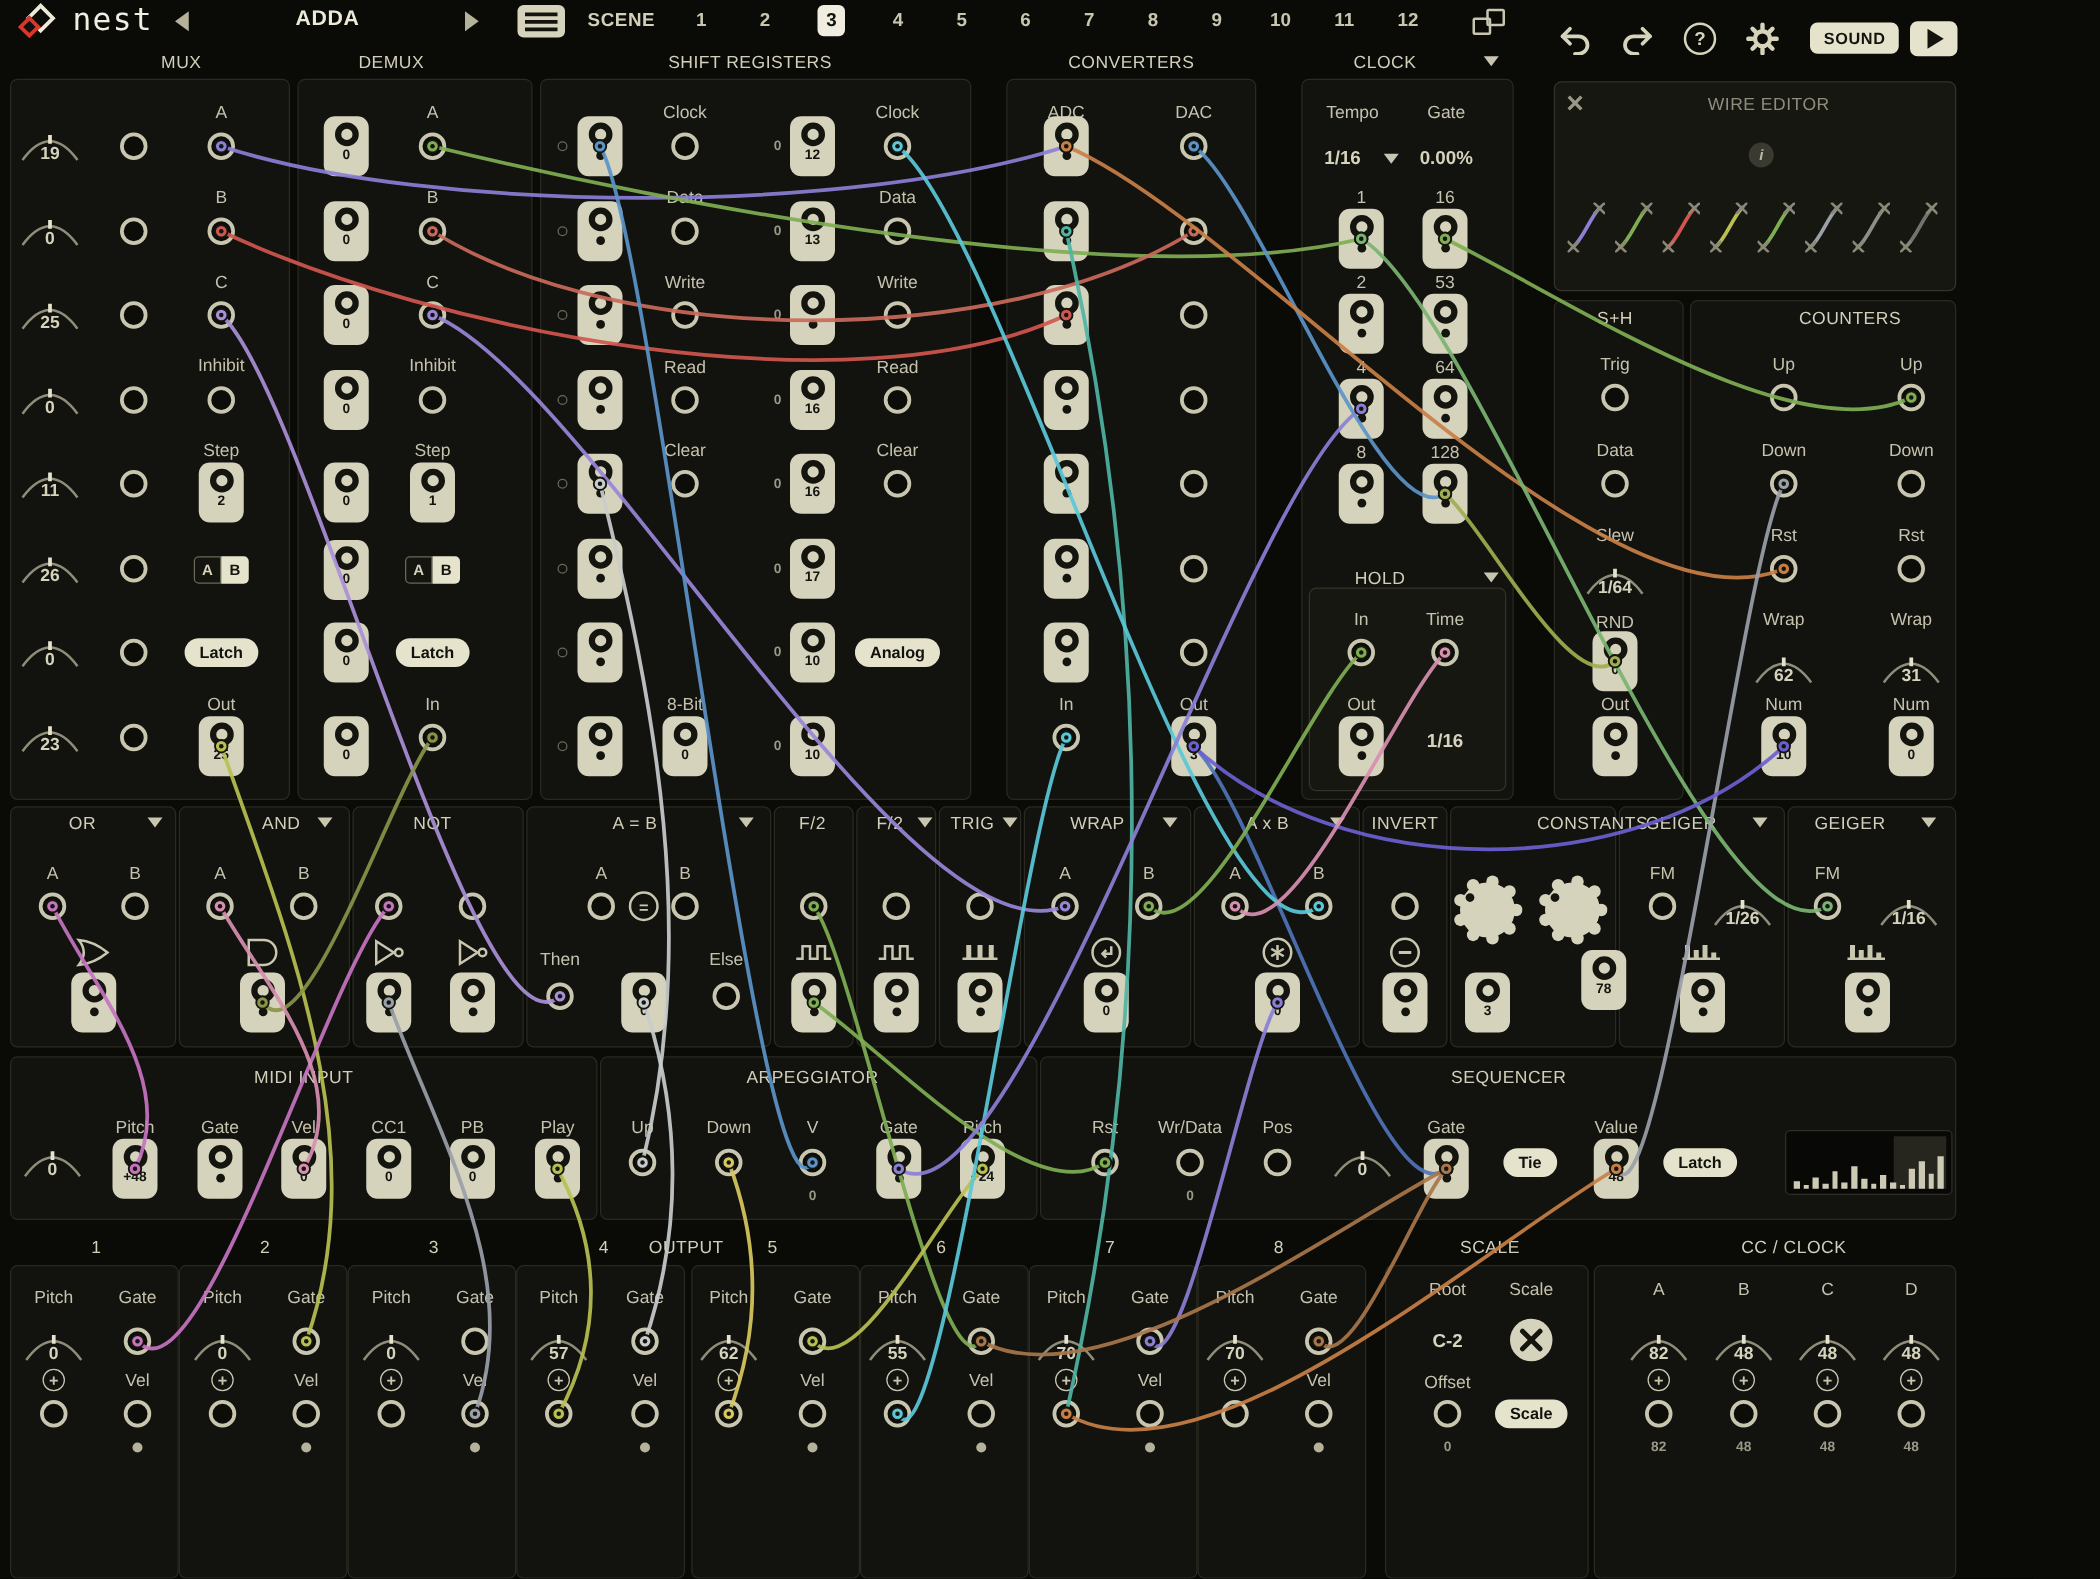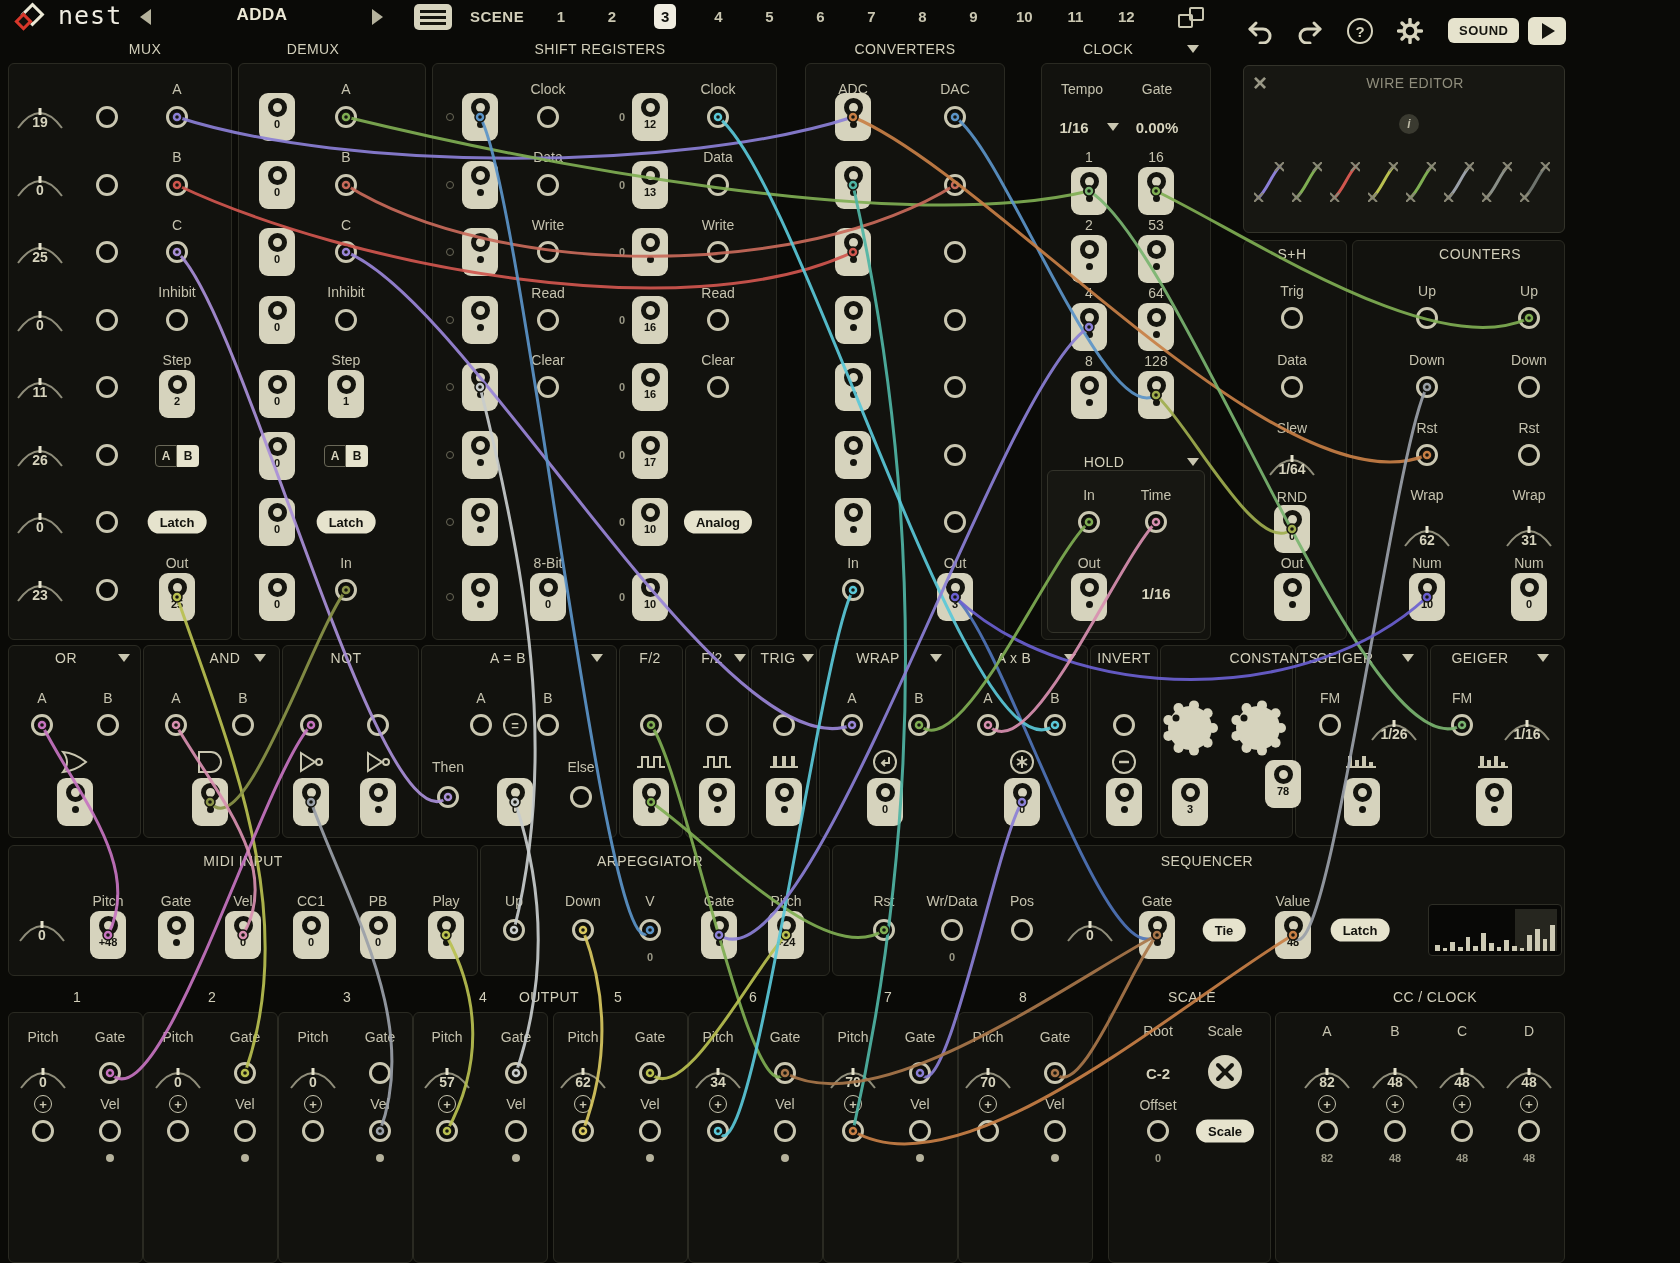--- a/index.html
+++ b/index.html
@@ -1055,21 +1055,21 @@
     <div class="w lbl" style="left: 650px; top: 1104px;">Vel</div>
     <div class="w jack" style="left: 583px; top: 1131px;"></div>
     <div class="w jack" style="left: 650px; top: 1131px;"></div>
     <div class="w led" style="left: 650px; top: 1158px;"></div>
     <div class="w lbl" style="left: 718px; top: 1037px;">Pitch</div>
     <div class="w knob" style="left: 718px; top: 1077px;">
       <svg width="56" height="26" viewBox="0 0 56 26">
         <path d="M6 24 Q28 -6 50 24" fill="none" stroke="#8f8d7a" stroke-width="2"></path>
         <line x1="28" y1="4" x2="28" y2="11" stroke="#e6e3cd" stroke-width="3"></line>
       </svg>
-      <div class="kv">34</div>
+      <div class="kv">55</div>
     </div>
     <div class="w lbl" style="left: 785px; top: 1037px;">Gate</div>
     <div class="w jack" style="left: 785px; top: 1073px;"></div>
     <div class="w plus" style="left: 718px; top: 1104px;">+</div>
     <div class="w lbl" style="left: 785px; top: 1104px;">Vel</div>
     <div class="w jack" style="left: 718px; top: 1131px;"></div>
     <div class="w jack" style="left: 785px; top: 1131px;"></div>
     <div class="w led" style="left: 785px; top: 1158px;"></div>
     <div class="w lbl" style="left: 853px; top: 1037px;">Pitch</div>
     <div class="w knob" style="left: 853px; top: 1077px;">

